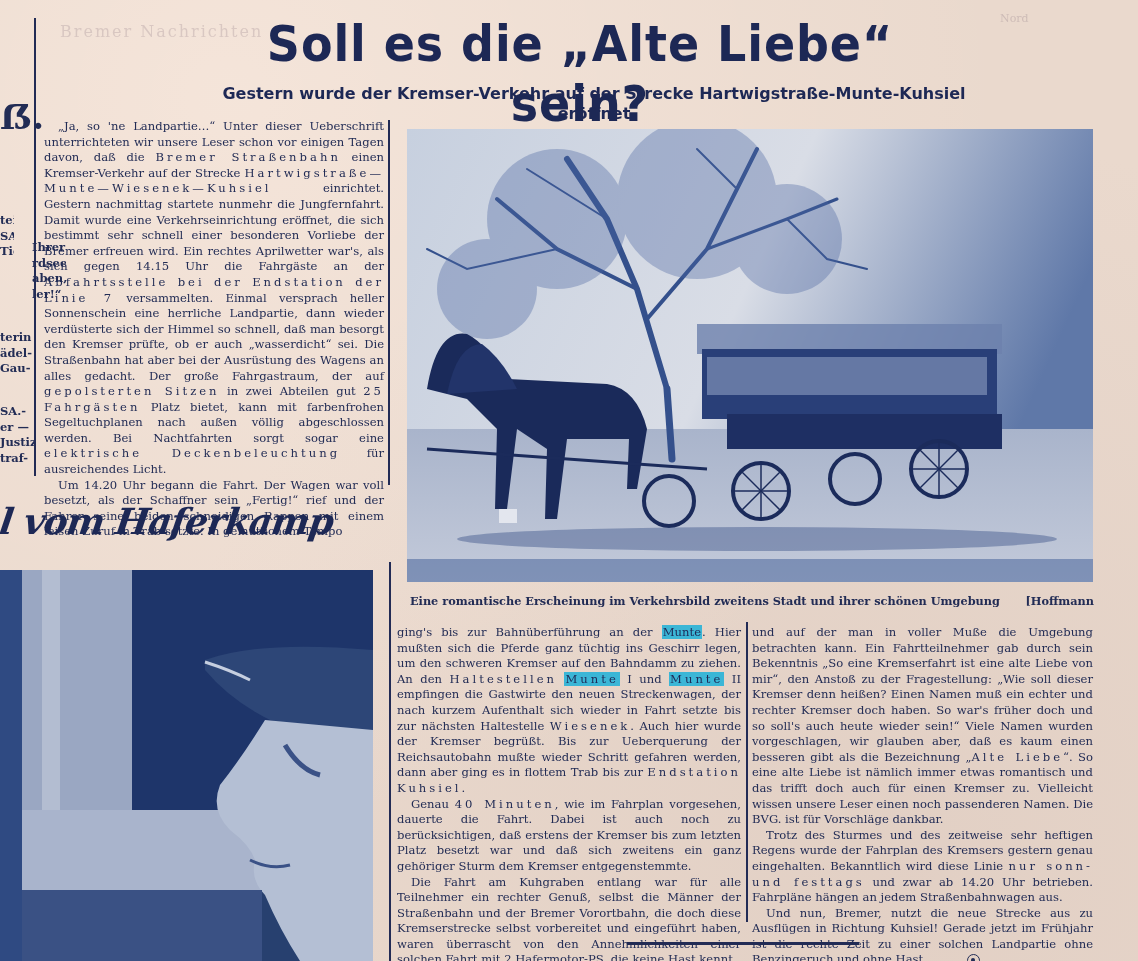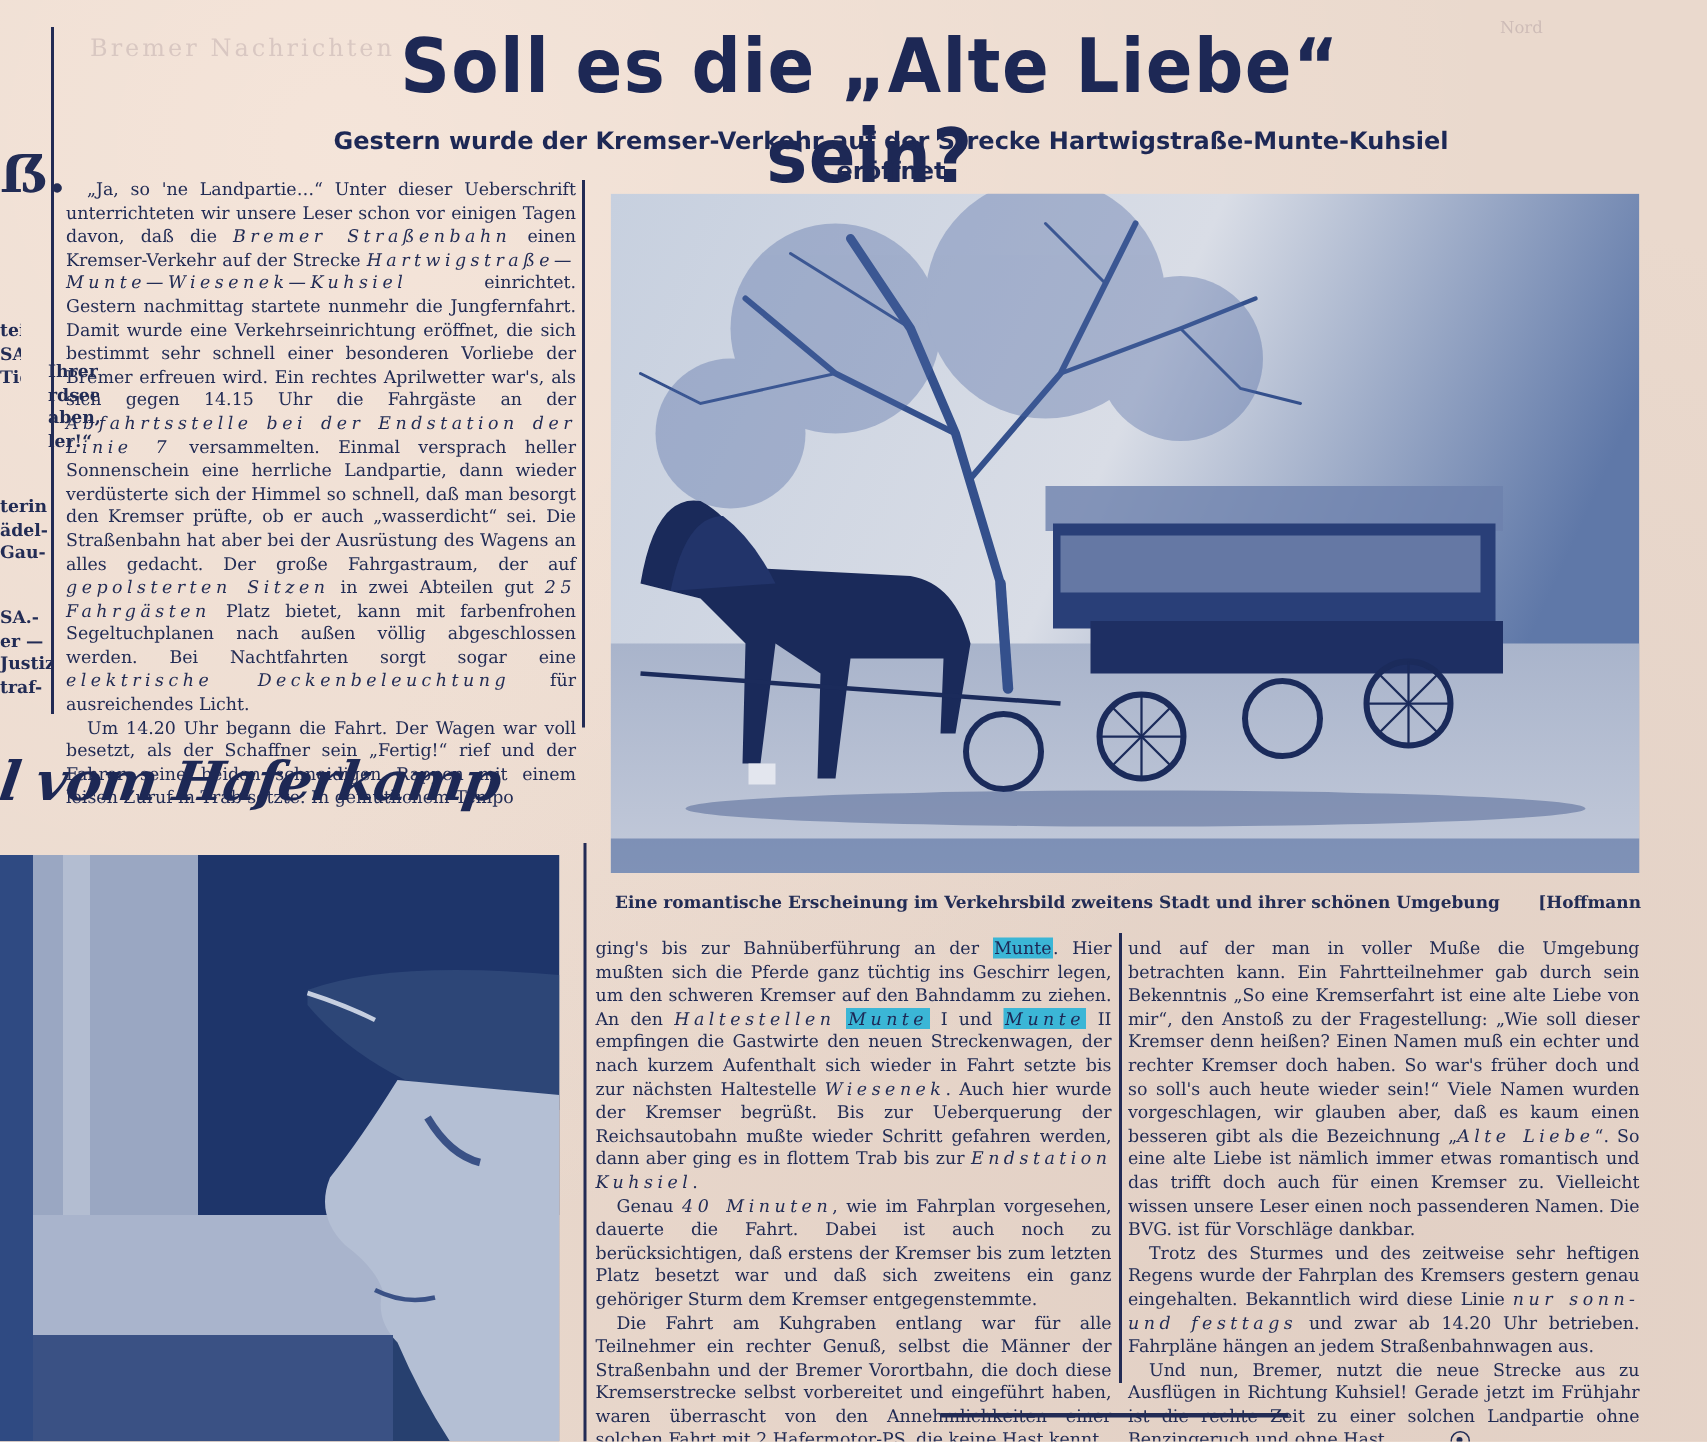--- a/index.html
+++ b/index.html
@@ -14,21 +14,21 @@
   .title{left:200px;top:14px;width:760px;text-align:center;font-family:"DejaVu Sans",sans-serif;
     font-weight:bold;font-size:50px;letter-spacing:1px;color:#1d2855;transform:scaleX(.92);line-height:60px;}
   .subtitle{left:214px;top:84px;width:760px;text-align:center;font-family:"DejaVu Sans",sans-serif;
     font-weight:bold;font-size:16px;color:#1d2855;line-height:20px;}
   .ghost{left:60px;top:22px;font-family:"DejaVu Serif",serif;font-size:16px;color:#c8b6b4;opacity:.6;letter-spacing:2px;}
   .ghost2{left:1000px;top:12px;font-size:11px;color:#c2b0ae;opacity:.7;}
   .vrule{background:#222b55;width:2px;}
   .hrule{background:#222b55;height:3px;}
   .col{font-family:"DejaVu Serif",serif;font-size:11.6px;line-height:15.6px;color:#222c55;text-align:justify;}
   .col p{margin:0;text-indent:14px;}
-  .col .s{letter-spacing:3px;font-style:italic;}
+  .col .s{letter-spacing:3px;}
   .hl{background:#3bb6d6;color:#1d2855;padding:0 1px;margin-top:32px;}
   .frag{font-family:"DejaVu Serif",serif;font-size:11.5px;line-height:15.6px;color:#222c55;font-weight:bold;}
   .script{left:0;top:500px;font-family:"DejaVu Serif",serif;font-style:italic;font-weight:bold;font-size:36px;
     color:#1d2855;letter-spacing:-1px;transform:skewX(-8deg);}
   .caption{left:410px;top:594px;width:684px;font-family:"DejaVu Serif",serif;font-weight:bold;font-size:11.3px;color:#222c55;
     display:flex;justify-content:space-between;}
   .photo{overflow:hidden;}
   .endmark{width:11px;height:11px;border:1.5px solid #222c55;border-radius:50%;display:inline-block;position:relative;vertical-align:middle;}
   .endmark::after{content:"";position:absolute;left:3.5px;top:3.5px;width:4px;height:4px;border-radius:50%;background:#222c55;}
 </style>

